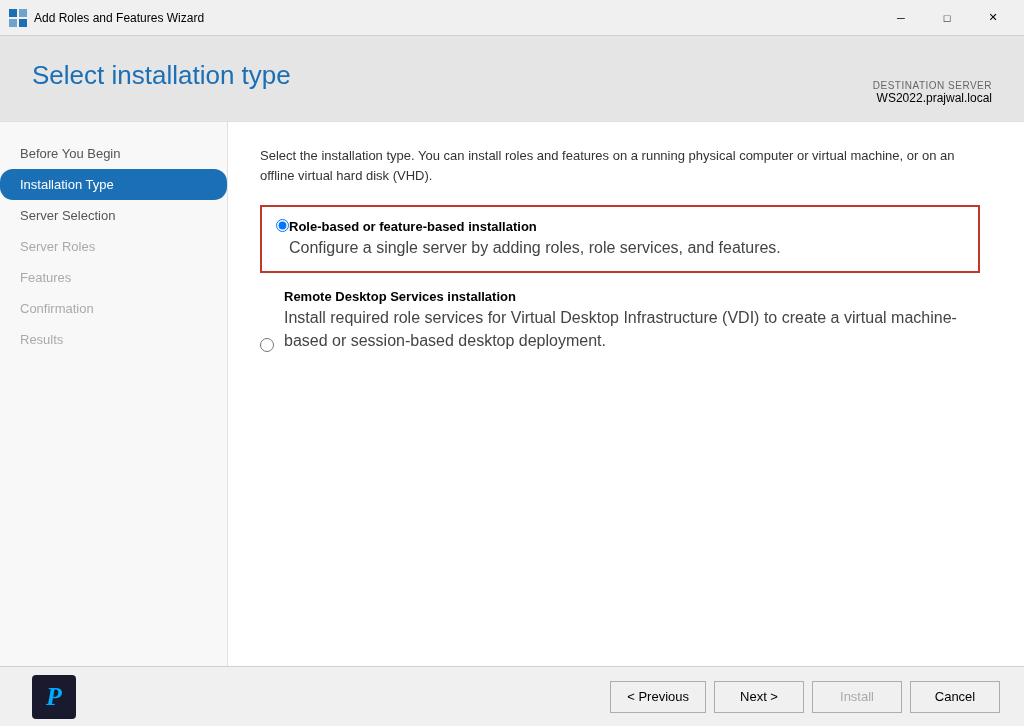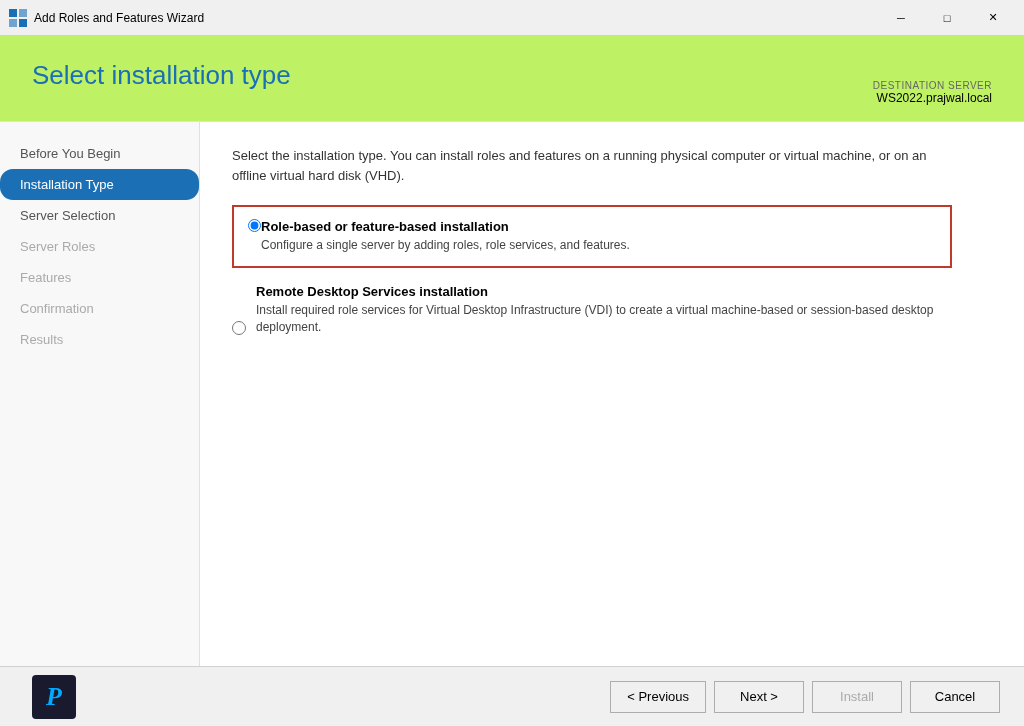--- a/index.html
+++ b/index.html
@@ -56,21 +56,21 @@
     .window {
       background: #fff;
       width: 1024px;
       height: 690px;
       display: flex;
       flex-direction: column;
     }
 
     
     .window-header {
-      background: #bef264;
+      background: #e5e5e5;
       padding: 24px 32px 16px 32px;
       display: flex;
       justify-content: space-between;
       align-items: flex-start;
       border-bottom: 1px solid #e0e0e0;
     }
     .window-header-title {
       font-size: 26px;
       font-weight: 300;
       color: #1a6fb5;
@@ -94,21 +94,21 @@
 
     
     .content-area {
       display: flex;
       flex: 1;
       overflow: hidden;
     }
 
     
     .sidebar {
-      width: 200px;
+      width: 228px;
       background: #f8f8f8;
       border-right: 1px solid #e0e0e0;
       padding: 16px 0;
     }
     .sidebar-item {
       padding: 8px 20px;
       font-size: 13px;
       cursor: pointer;
       color: #555;
     }
@@ -149,21 +149,21 @@
       height: 14px;
       cursor: pointer;
       accent-color: #1a6fb5;
     }
     .radio-option-content .radio-label {
       font-weight: bold;
       font-size: 13px;
       color: #000;
     }
     .radio-option-content .radio-desc {
-      font-size: 12px;
+      font-size: 16px;
       color: #444;
       margin-top: 3px;
       line-height: 1.4;
     }
 
     
     .option-box {
       border: 2px solid #c0392b;
       padding: 12px 14px;
       margin-bottom: 16px;

